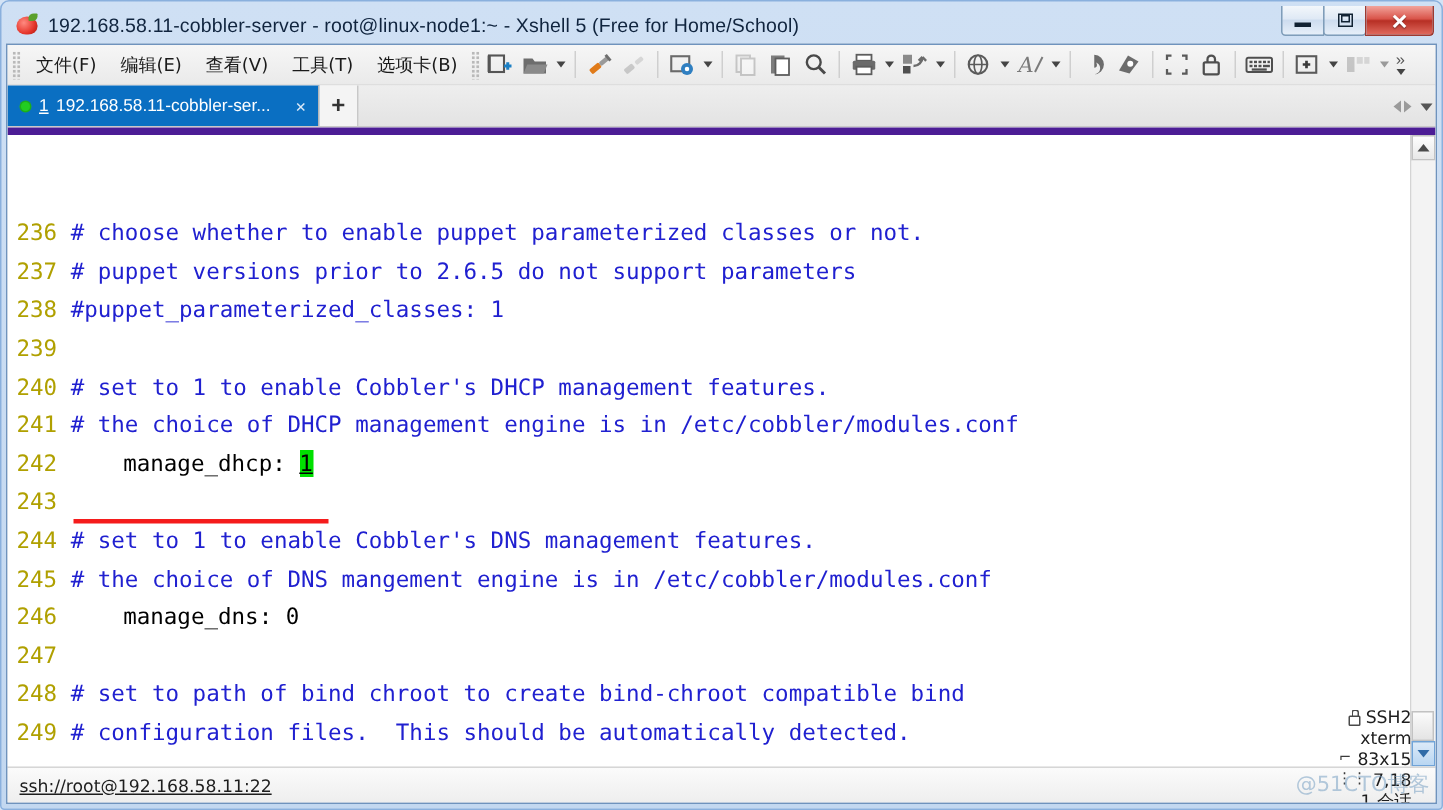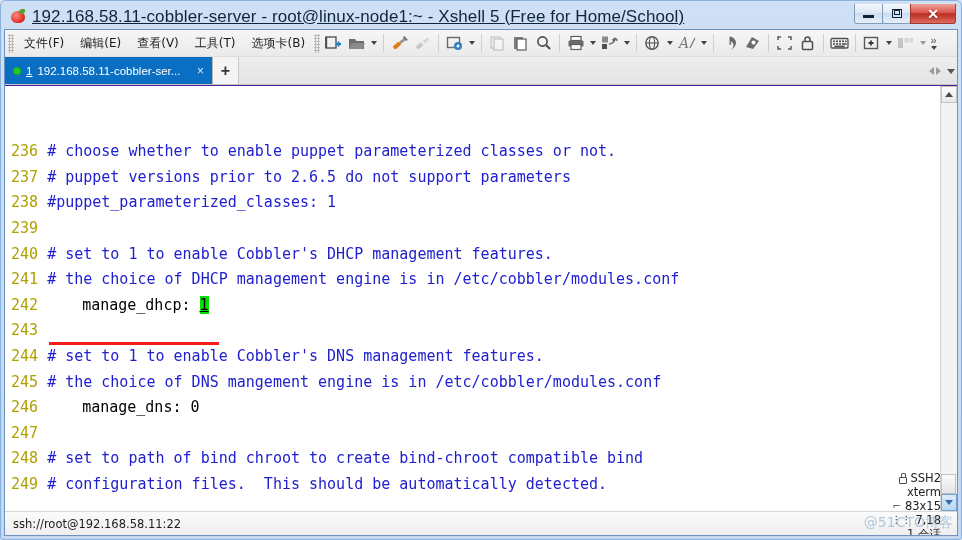--- a/index.html
+++ b/index.html
@@ -34,23 +34,22 @@
     width: 14px; height: 12px;
     background: radial-gradient(circle at 35% 35%, #ff8a80 0%, #e5352b 60%, #a3160f 100%);
     border-radius: 50% 50% 45% 45%;
   }
   .app-icon .leaf {
     position: absolute; left: 9px; top: 0px;
     width: 6px; height: 5px; background: #5aa02c;
     border-radius: 60% 10% 60% 10%;
   }
   .title-text {
-    font-size: 17px; color: #10243e; white-space: nowrap;
+    font-size: 13px; color: #10243e; white-space: nowrap;
     letter-spacing: 0.1px;
-    text-decoration: underline;
   }
   .win-buttons {
     position: absolute; right: 2px; top: 0px;
     display: flex; align-items: flex-start;
   }
   .win-btn {
     width: 29px; height: 20px;
     border: 1px solid #7f9db9;
     border-top: none;
     background: linear-gradient(to bottom, #f3f7fb 0%, #dfe9f5 45%, #cddcef 50%, #e6eff9 100%);
@@ -133,21 +132,21 @@
     display: flex; align-items: center; gap: 2px;
   }
   .tri { width: 0; height: 0; }
   .tri-l { border-top: 4px solid transparent; border-bottom: 4px solid transparent; border-right: 5px solid #9a9a9a; }
   .tri-r { border-top: 4px solid transparent; border-bottom: 4px solid transparent; border-left: 5px solid #9a9a9a; }
   .tri-d { border-left: 4px solid transparent; border-right: 4px solid transparent; border-top: 5px solid #555; }
   
   .term-wrap {
     flex: 1 1 auto; display: flex; position: relative;
     background: #ffffff; overflow: hidden;
-    border-top: 1px solid #4c1d95;
+    border-top: 5px solid #4c1d95;
   }
   .term {
     flex: 1 1 auto;
     background: #ffffff;
     font-family: "DejaVu Sans Mono", monospace;
     font-size: 15px;
     line-height: 25.6px;
     padding: 2px 0 0 6px;
     position: relative;
     white-space: pre;
@@ -206,21 +205,21 @@
   .statusbar {
     height: 24px; flex: 0 0 24px;
     background: linear-gradient(to bottom, #fbfbfb, #eeeeee);
     border-top: 1px solid #d6d6d6;
     display: flex; align-items: center;
     padding: 0 4px 0 8px;
     font-size: 11.5px; color: #1d1d1d;
     font-family: "DejaVu Sans", sans-serif;
     position: relative;
   }
-  .sb-left { white-space: nowrap; }
+  .sb-left { white-space: nowrap; text-decoration: underline; }
   .sb-cells { margin-left: auto; display: flex; align-items: flex-end; flex-direction: column; }
   .sb-cell { padding: 0 12px; display: flex; align-items: center; gap: 4px; white-space: nowrap; }
   .lock {
     width: 8px; height: 10px; position: relative; flex: 0 0 8px;
   }
   .lock:before { content:''; position:absolute; left:1px; top:4px; width:6px; height:5px;
      border:1px solid #4a4a4a; border-radius:1px; }
   .lock:after { content:''; position:absolute; left:2.2px; top:0.5px; width:3.5px; height:4px;
      border:1px solid #4a4a4a; border-bottom:none; border-radius:2px 2px 0 0; }
   .ico-size { font-size: 10px; color: #3a3a3a; }

